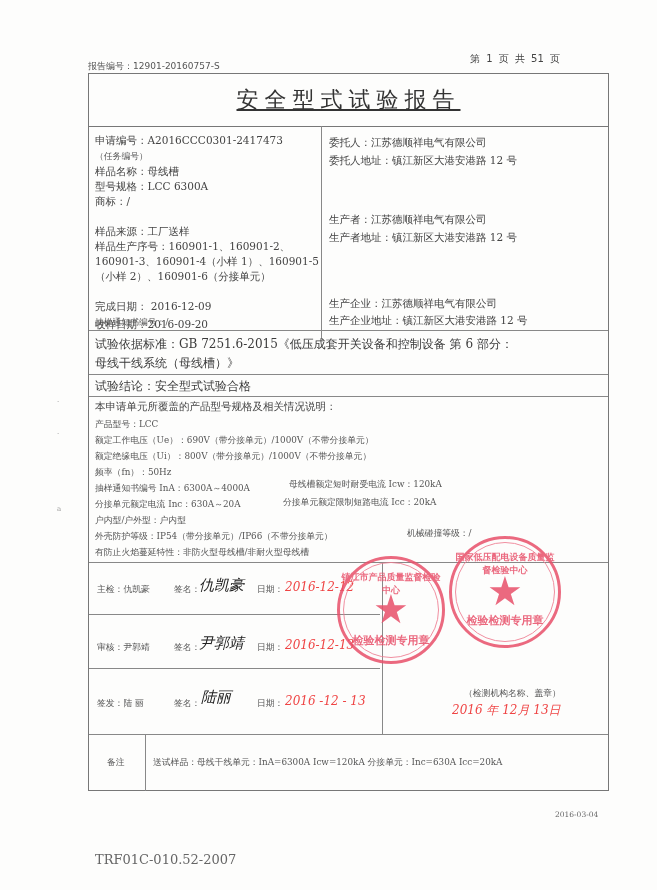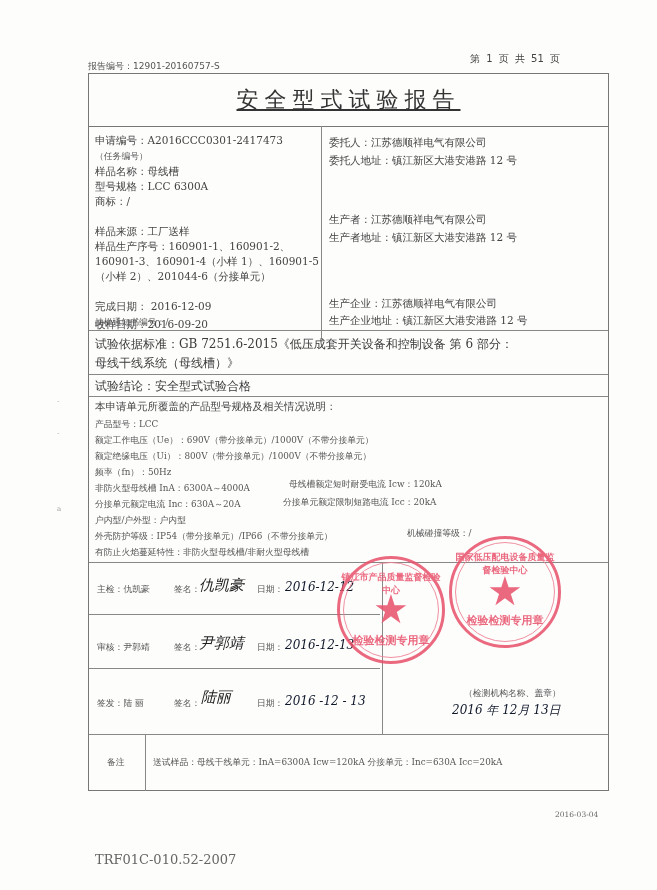--- a/index.html
+++ b/index.html
@@ -18,21 +18,21 @@
     text-align: center; font-size: 22px; letter-spacing: 6px; color: #333;
     border-bottom: 1px solid #777;
     text-decoration: underline;
   }
   .hline { position: absolute; left: 0; right: 0; border-top: 1px solid #888; }
   .vline { position: absolute; border-left: 1px solid #888; }
   .txt { position: absolute; font-size: 10.5px; white-space: nowrap; color: #444; }
   .sm { font-size: 8.8px; color: #555; }
   .big { font-size: 12px; color: #3a3a3a; }
   .sig { font-family: "DejaVu Serif", serif; font-style: italic; font-size: 15px; color: #222; }
-  .hand { font-family: "DejaVu Serif", serif; font-style: italic; font-size: 12px; color: #0f172a; }
+  .hand { font-family: "DejaVu Serif", serif; font-style: italic; font-size: 12px; color: #ef4444; }
   .stamp {
     position: absolute; border-radius: 50%; border: 3px solid #e8506a; color: #e8506a;
     box-sizing: border-box; opacity: 0.85;
   }
   .stamp .inner { position: absolute; inset: 3px; border-radius: 50%; border: 1px solid #ee7b90; }
   .stamp .star { position: absolute; left: 0; right: 0; text-align: center; font-size: 40px; line-height: 40px; }
   .stamp .label { position: absolute; left: 0; right: 0; text-align: center; font-size: 11px; font-weight: bold; }
   .stamp .ring { position: absolute; left: 0; right: 0; text-align: center; font-size: 9px; font-weight: bold; }
   .footer-left { position: absolute; left: 95px; top: 852px; font-size: 13px; color: #666; }
   .footer-right { position: absolute; left: 555px; top: 810px; font-size: 7.5px; color: #666; }
@@ -52,21 +52,21 @@
   <div class="vline" style="left:232px; top:52px; height:213px;"></div>
 
   <div class="txt" style="left:6px; top:60px;">申请编号：A2016CCC0301-2417473</div>
   <div class="txt sm" style="left:6px; top:77px;">（任务编号）</div>
   <div class="txt" style="left:6px; top:91px;">样品名称：母线槽</div>
   <div class="txt" style="left:6px; top:106px;">型号规格：LCC   6300A</div>
   <div class="txt" style="left:6px; top:121px;">商标：/</div>
   <div class="txt" style="left:6px; top:151px;">样品来源：工厂送样</div>
   <div class="txt" style="left:6px; top:166px;">样品生产序号：160901-1、160901-2、</div>
   <div class="txt" style="left:6px; top:181px;">160901-3、160901-4（小样 1）、160901-5</div>
-  <div class="txt" style="left:6px; top:196px;">（小样 2）、201044-6（分接单元）</div>
+  <div class="txt" style="left:6px; top:196px;">（小样 2）、160901-6（分接单元）</div>
   <div class="txt" style="left:6px; top:211px;margin-top:33px;">收样日期：2016-09-20</div>
   <div class="txt" style="left:6px; top:226px;">完成日期：  2016-12-09</div>
   <div class="txt sm" style="left:6px; top:243px;">抽样通知书编号：/</div>
 
   <div class="txt" style="left:240px; top:62px;">委托人：江苏德顺祥电气有限公司</div>
   <div class="txt" style="left:240px; top:80px;">委托人地址：镇江新区大港安港路 12 号</div>
   <div class="txt" style="left:240px; top:139px;">生产者：江苏德顺祥电气有限公司</div>
   <div class="txt" style="left:240px; top:157px;">生产者地址：镇江新区大港安港路 12 号</div>
   <div class="txt" style="left:240px; top:223px;">生产企业：江苏德顺祥电气有限公司</div>
   <div class="txt" style="left:240px; top:240px;">生产企业地址：镇江新区大港安港路 12 号</div>
@@ -78,21 +78,21 @@
   <div class="hline" style="top:300px;"></div>
 
   <div class="txt big" style="left:6px; top:304px;">试验结论：安全型式试验合格</div>
   <div class="hline" style="top:322px;"></div>
 
   <div class="txt" style="left:6px; top:326px;">本申请单元所覆盖的产品型号规格及相关情况说明：</div>
   <div class="txt sm" style="left:6px; top:345px;">产品型号：LCC</div>
   <div class="txt sm" style="left:6px; top:361px;">额定工作电压（Ue）：690V（带分接单元）/1000V（不带分接单元）</div>
   <div class="txt sm" style="left:6px; top:377px;">额定绝缘电压（Ui）：800V（带分接单元）/1000V（不带分接单元）</div>
   <div class="txt sm" style="left:6px; top:393px;">频率（fn）：50Hz</div>
-  <div class="txt sm" style="left:6px; top:409px;">非防火型母线槽 InA：6300A～4000A</div>
+  <div class="txt sm" style="left:6px; top:409px;">抽样通知书编号 InA：6300A～4000A</div>
   <div class="txt sm" style="left:200px; top:405px;">母线槽额定短时耐受电流 Icw：120kA</div>
   <div class="txt sm" style="left:6px; top:425px;">分接单元额定电流 Inc：630A～20A</div>
   <div class="txt sm" style="left:194px; top:423px;">分接单元额定限制短路电流 Icc：20kA</div>
   <div class="txt sm" style="left:6px; top:441px;">户内型/户外型：户内型</div>
   <div class="txt sm" style="left:6px; top:457px;">外壳防护等级：IP54（带分接单元）/IP66（不带分接单元）</div>
   <div class="txt sm" style="left:318px; top:454px;">机械碰撞等级：/</div>
   <div class="txt sm" style="left:6px; top:473px;">有防止火焰蔓延特性：非防火型母线槽/非耐火型母线槽</div>
   <div class="hline" style="top:488px;"></div>
 
   <div class="vline" style="left:293px; top:488px; height:172px;"></div>

